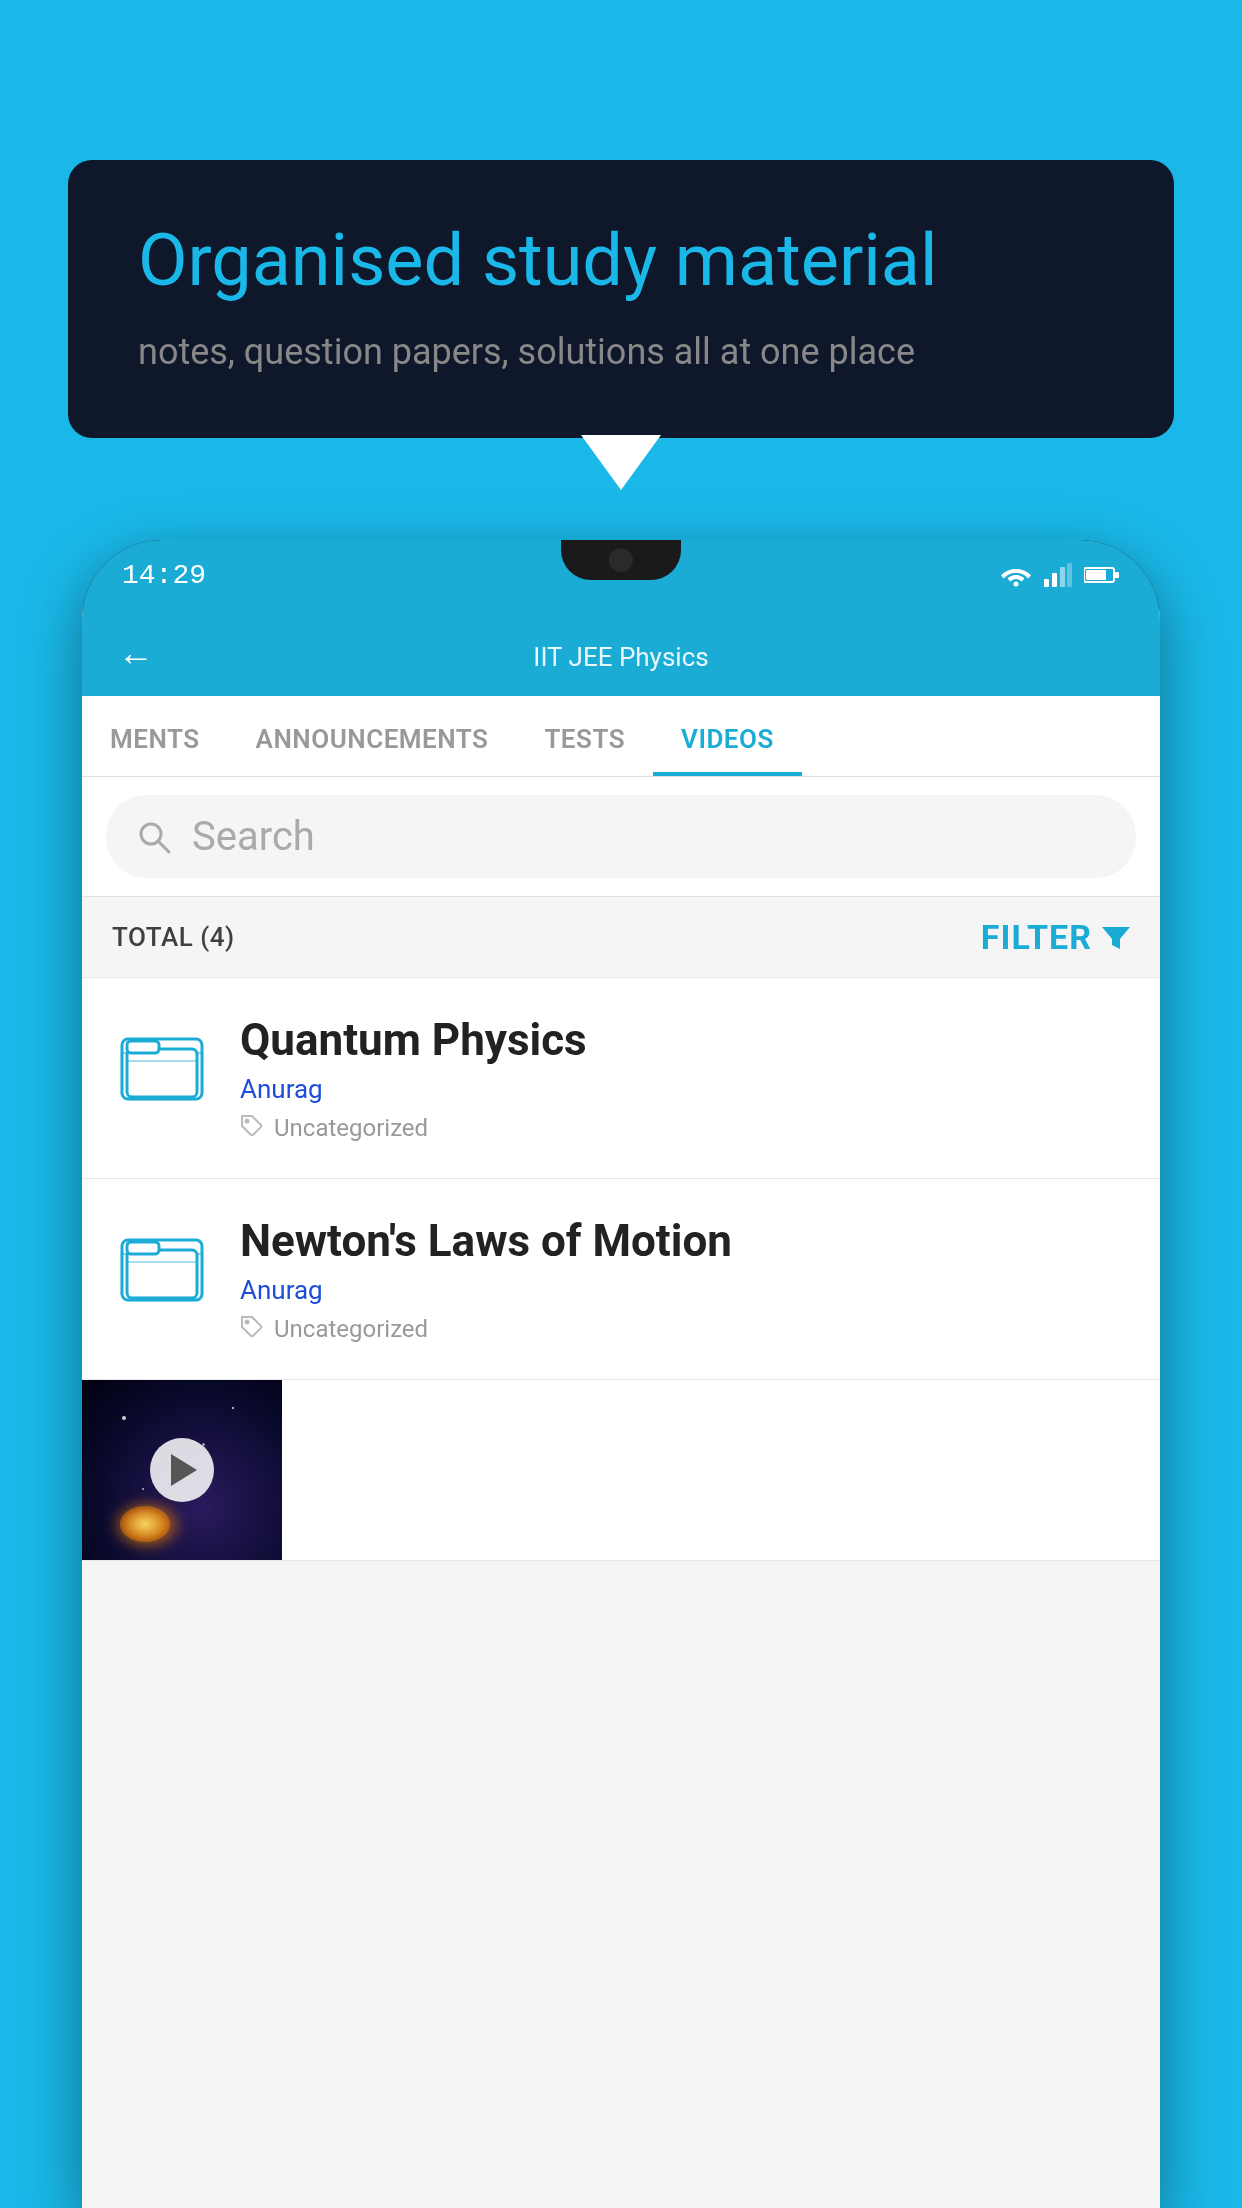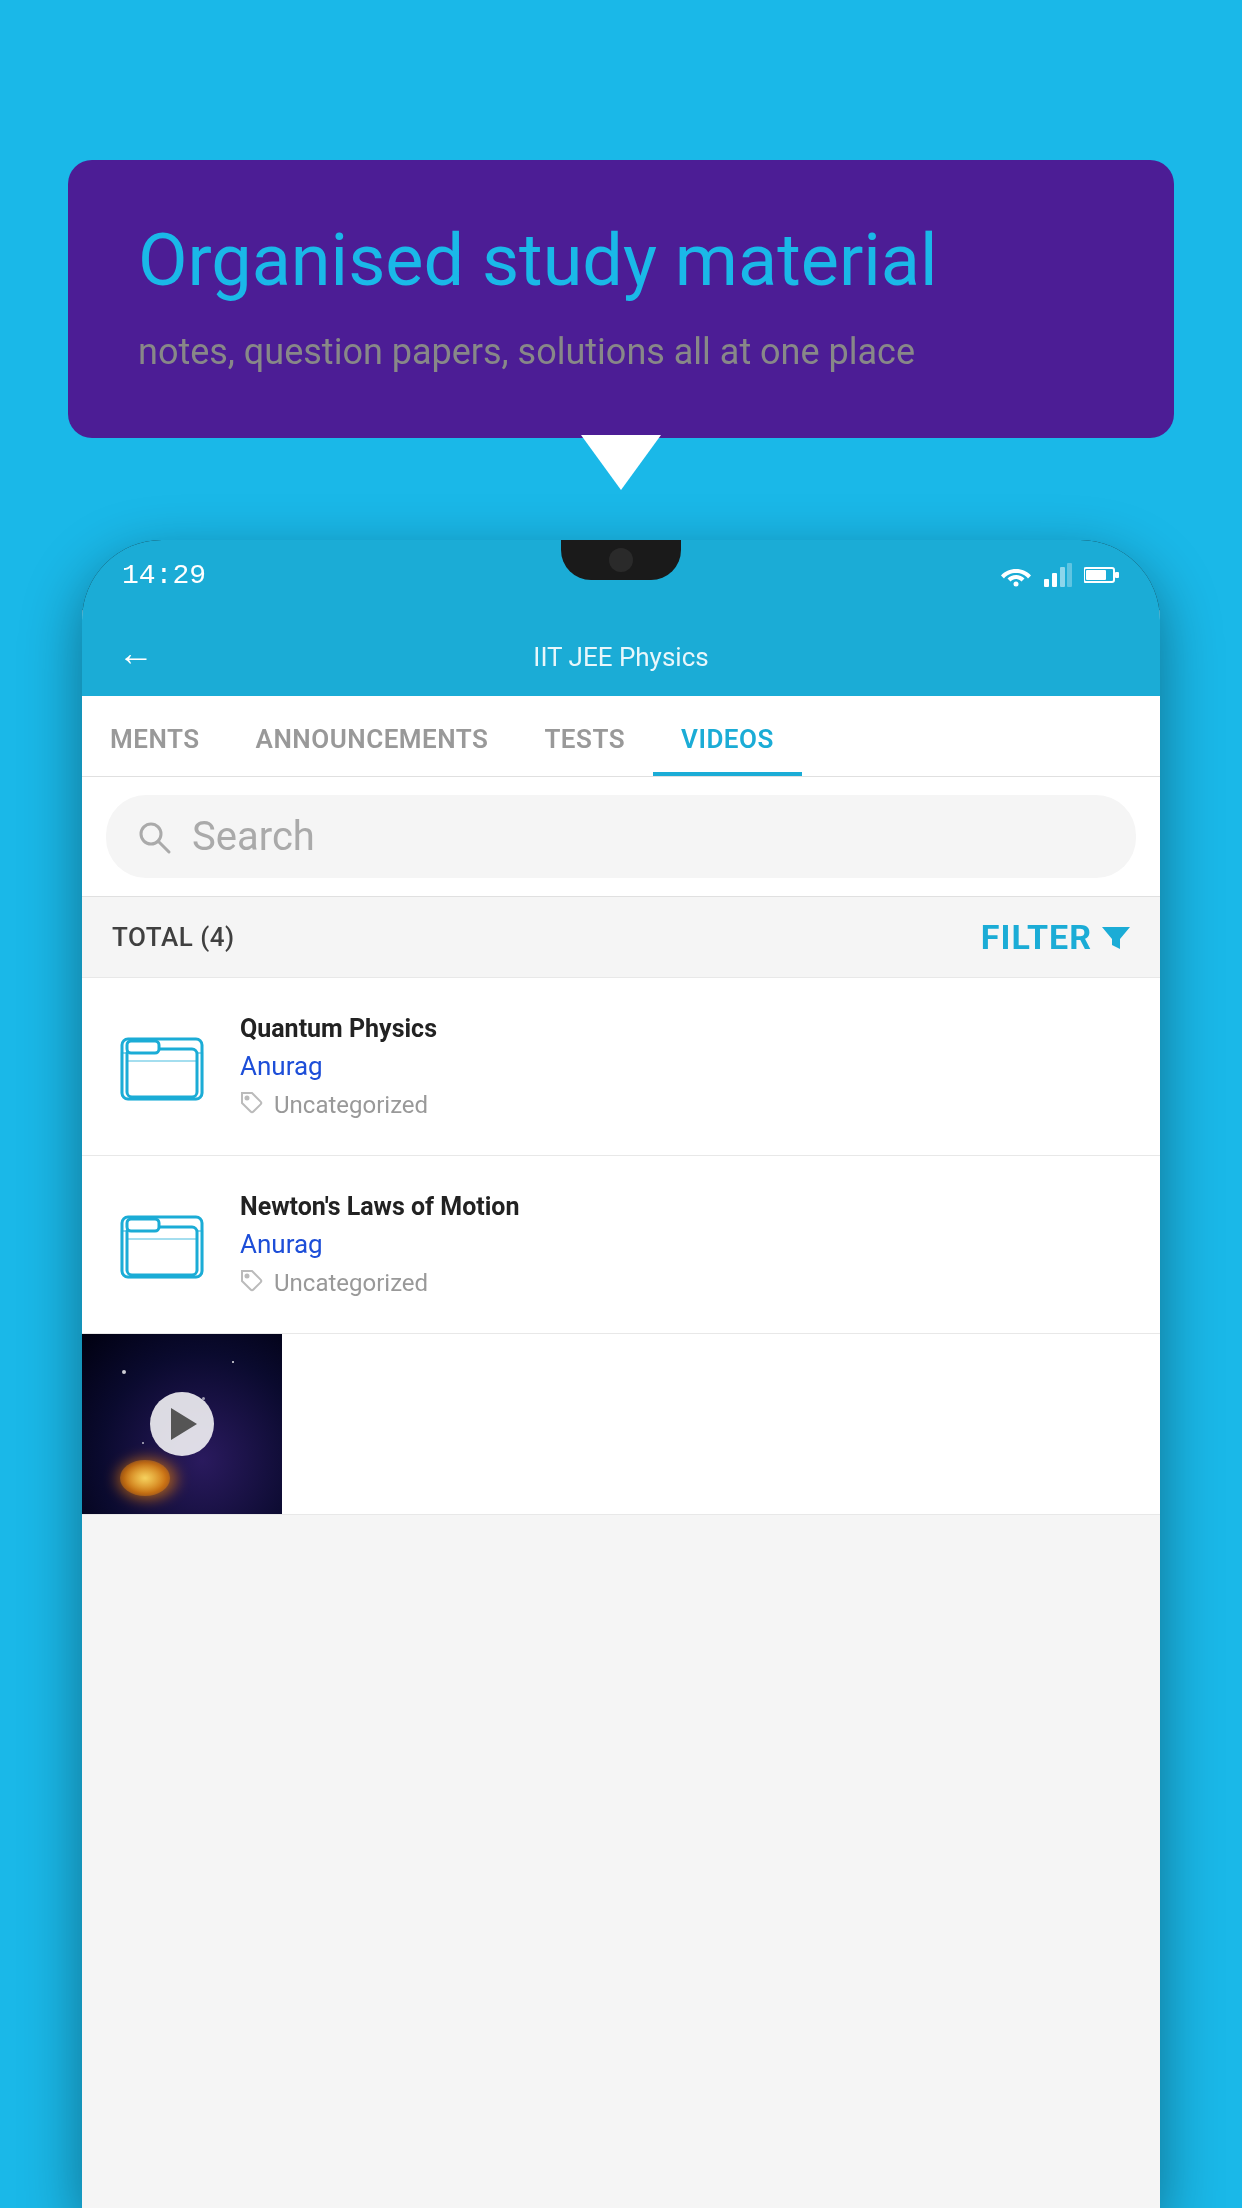--- a/index.html
+++ b/index.html
@@ -16,21 +16,21 @@
     
     .speech-bubble-container {
       position: absolute;
       top: 160px;
       left: 68px;
       right: 68px;
       z-index: 10;
     }
 
     .speech-bubble {
-      background: #4c1d95;
+      background: #0f172a;
       border-radius: 24px;
       padding: 60px 70px 65px 70px;
       position: relative;
     }
 
     .speech-bubble::after {
       content: '';
       position: absolute;
       bottom: -52px;
       left: 50%;
@@ -260,21 +260,21 @@
       display: flex;
       align-items: center;
       justify-content: center;
     }
 
     .video-info {
       flex: 1;
     }
 
     .video-title {
-      font-size: 25px;
+      font-size: 44px;
       font-weight: 700;
       color: #222;
       margin-bottom: 8px;
     }
 
     .video-author {
       font-size: 26px;
       color: #1d4ed8;
       margin-bottom: 10px;
     }

